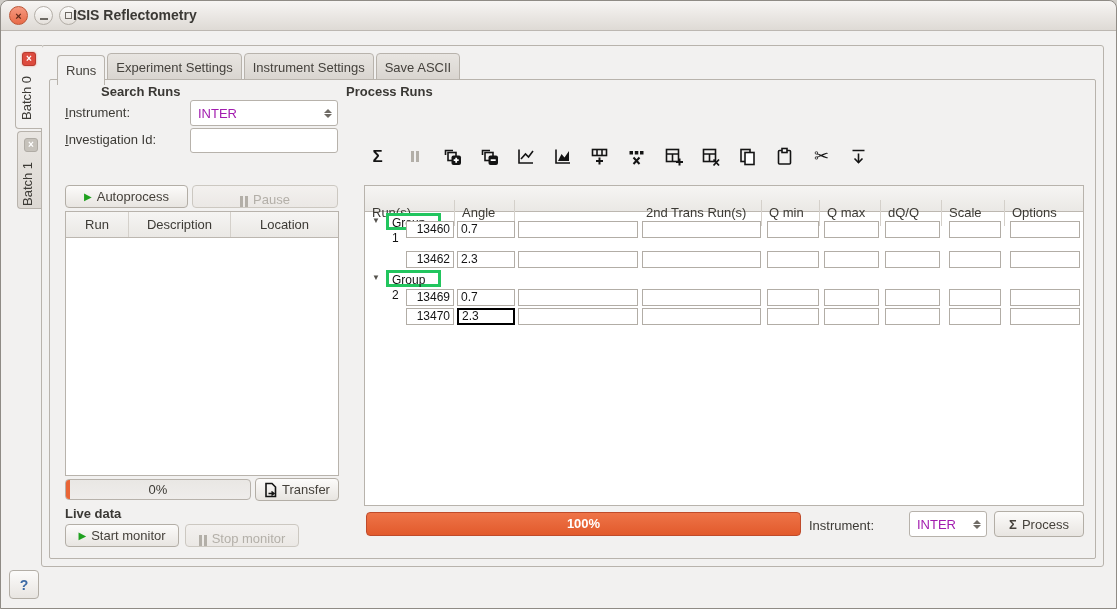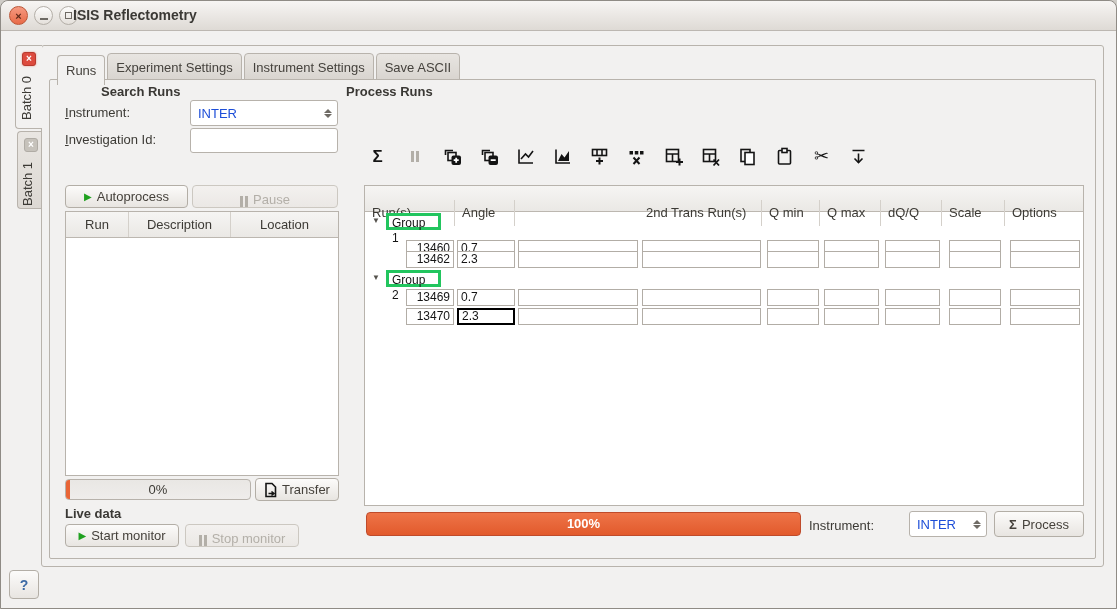--- a/index.html
+++ b/index.html
@@ -47,21 +47,21 @@
   .lbl{position:absolute;color:#3c3a35;}
   .mnemonic::first-letter{text-decoration:underline;}
   .btn{position:absolute;background:linear-gradient(#fcfbfa,#e8e5e1);
     border:1px solid #b3aea6;border-radius:4px;color:#45413b;
     display:flex;align-items:center;justify-content:center;gap:5px;font-size:13px;}
   .btn.disabled{background:linear-gradient(#f3f1ef,#ebe8e5);border-color:#ccc8c1;color:#b3afa8;align-items:flex-end;}
   .input{position:absolute;background:#fff;border:1px solid #b7b2ab;border-radius:3px;
     font-size:13px;color:#3c3a35;padding:0 6px;outline:none;}
   .input::placeholder{color:#a8a49d;}
   .combo{position:absolute;background:#fff;border:1px solid #b7b2ab;border-radius:3px;
-    display:flex;align-items:center;padding-left:7px;font-size:13px;color:#1d4ed8;}
+    display:flex;align-items:center;padding-left:7px;font-size:13px;color:#a21caf;}
   .spin{position:absolute;right:5px;top:0;height:100%;display:flex;flex-direction:column;
     justify-content:center;gap:1px;align-items:center;}
   .spin .up,.spin .dn{width:0;height:0;border-left:4px solid transparent;border-right:4px solid transparent;}
   .spin .up{border-bottom:4px solid #6f6b65;}
   .spin .dn{border-top:4px solid #6f6b65;}
   .play{color:#1fa11f;font-size:10px;line-height:1;}
   .pause-bars{display:inline-flex;gap:2px;}
   .pause-bars i{width:3px;height:11px;background:#b3afa8;display:block;}
   
   .stable{position:absolute;left:64px;top:210px;width:274px;height:265px;background:#fff;border:1px solid #b8b3ac;}
@@ -300,21 +300,21 @@
       <div style="left:455px;width:61px;">Q max</div>
       <div style="left:516px;width:61px;">dQ/Q</div>
       <div style="left:577px;width:63px;">Scale</div>
       <div style="left:640px;width:80px;border-right:none;">Options</div>
     </div>
 
     <div class="trow" style="top:27px;">
       <span class="expander">▼</span>
       <span class="gcell">Group 1</span>
     </div>
-    <div class="trow" style="top:54px;">
+    <div class="trow" style="top:35px;">
       <span class="cell num" style="left:41px;width:48px;">13460</span>
       <span class="cell" style="left:92px;width:58px;">0.7</span>
       <span class="cell" style="left:153px;width:120px;"></span>
       <span class="cell" style="left:277px;width:119px;"></span>
       <span class="cell" style="left:402px;width:52px;"></span>
       <span class="cell" style="left:459px;width:55px;"></span>
       <span class="cell" style="left:520px;width:55px;"></span>
       <span class="cell" style="left:584px;width:52px;"></span>
       <span class="cell" style="left:645px;width:70px;"></span>
     </div>

